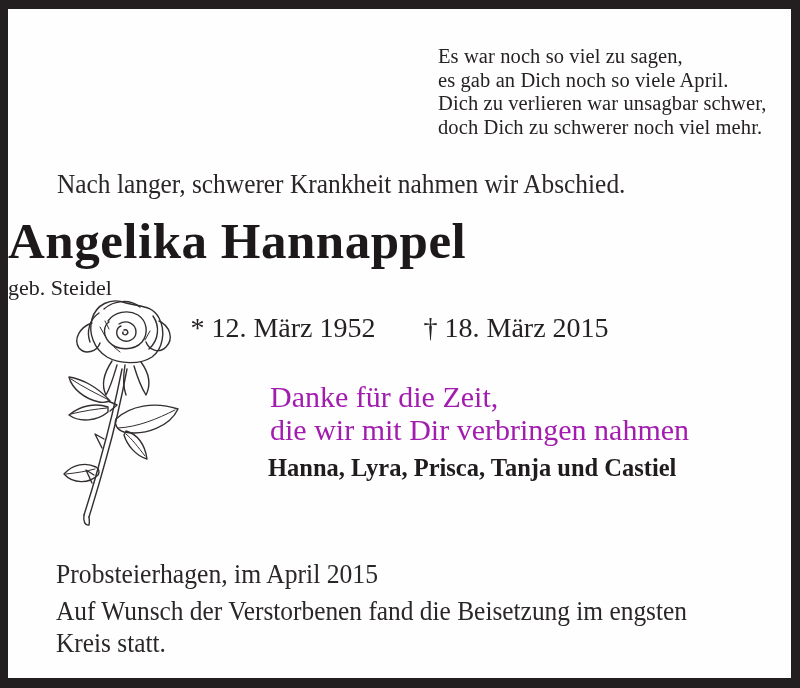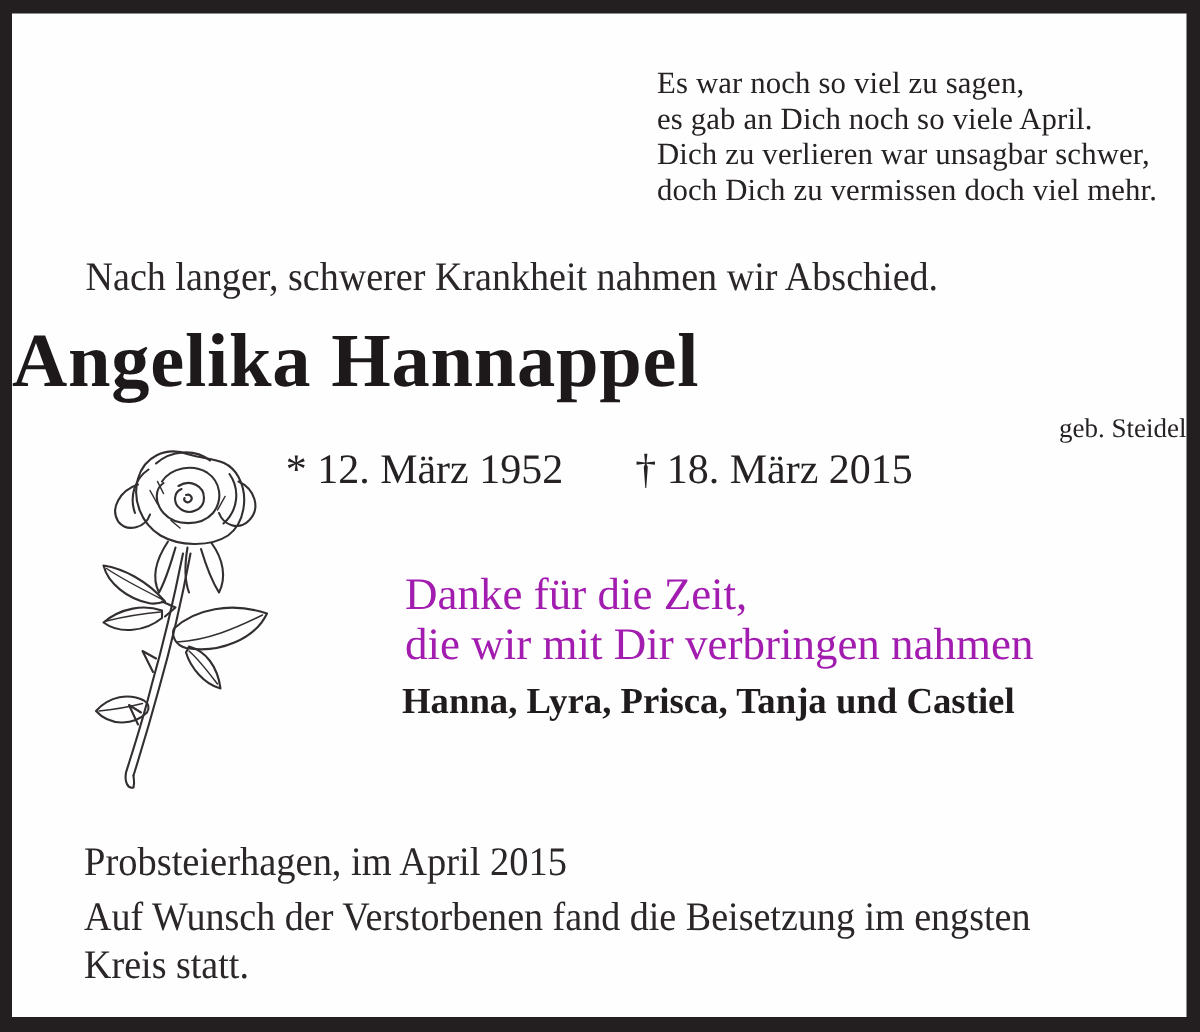--- a/index.html
+++ b/index.html
@@ -42,26 +42,26 @@
     left: 0; top: 203px; width: 100%;
     margin: 0;
     text-align: left;
     font-size: 51px;
     font-weight: bold;
     color: #1d191a;
     letter-spacing: 0.5px;
   }
   .maiden {
     left: 0; top: 266px; width: 100%;
-    text-align: right;
-    font-size: 18px;
+    text-align: left;
+    font-size: 22px;
     color: #262223;
   }
   .dates {
-    left: 0; top: 289px; width: 100%;
+    left: 0; top: 303px; width: 100%;
     display: flex;
     justify-content: center;
     gap: 48px;
     font-size: 28px;
     color: #262223;
     white-space: nowrap;
   }
   .rose {
     left: 46px; top: 280px;
     width: 140px; height: 238px;
@@ -101,21 +101,21 @@
 </style>
 </head>
 <body>
 
 <div class="page">
 
   <div class="abs poem">
     <div>Es war noch so viel zu sagen,</div>
     <div>es gab an Dich noch so viele April.</div>
     <div>Dich zu verlieren war unsagbar schwer,</div>
-    <div>doch Dich zu vermissen doch viel mehr.</div>
+    <div>doch Dich zu schwerer noch viel mehr.</div>
   </div>
 
   <div class="abs farewell">Nach langer, schwerer Krankheit nahmen wir Abschied.</div>
 
   <h1 class="abs name">Angelika Hannappel</h1>
 
   <div class="abs maiden">geb. Steidel</div>
 
   <div class="abs dates">
     <span>* 12. März 1952</span>

